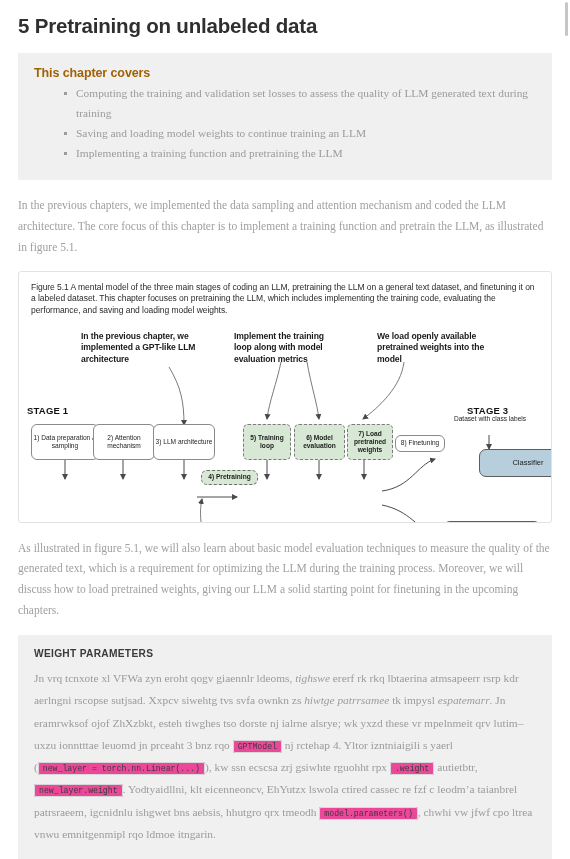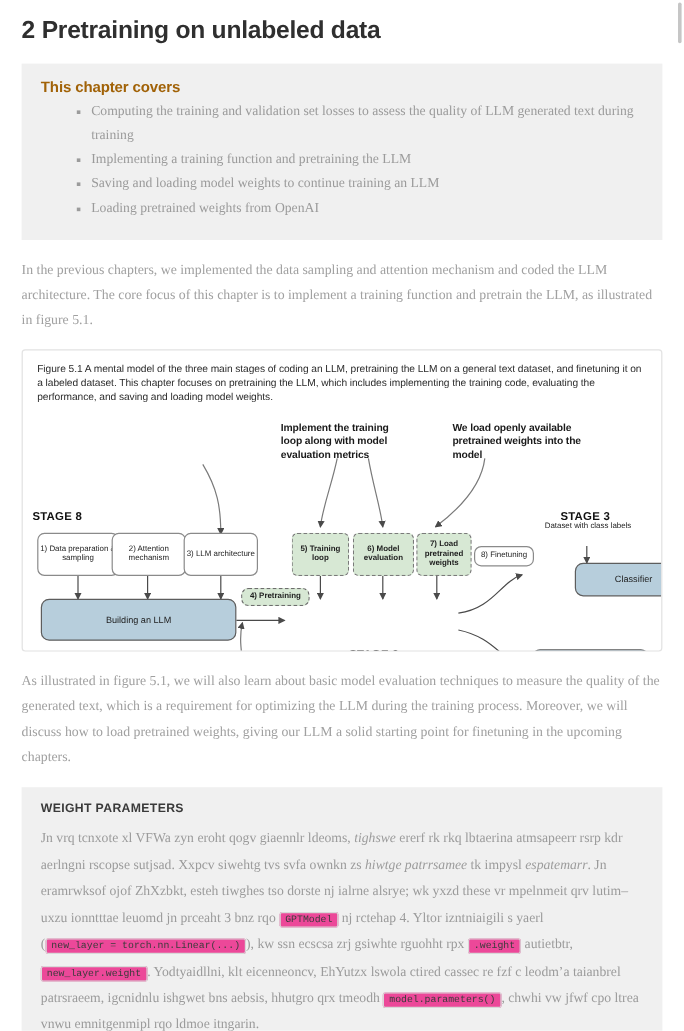--- a/index.html
+++ b/index.html
@@ -242,29 +242,28 @@
     height: 34px;
     background: #c6c6c6;
     border-radius: 2px;
   }
 </style>
 </head>
 <body>
 
 <div class="page">
 
-  <h1 class="chapter-title">2 Pretraining on unlabeled data</h1>
+  <h1 class="chapter-title">5 Pretraining on unlabeled data</h1>
 
   <div class="covers-box">
     <div class="covers-title">This chapter covers</div>
     <ul class="covers-list">
       <li>Computing the training and validation set losses to assess the quality of LLM&nbsp;generated text during training</li>
+      <li>Saving and loading model weights to continue training an LLM</li>
       <li>Implementing a training function and pretraining the LLM</li>
-      <li>Saving and loading model weights to continue training an LLM</li>
-      <li>Loading pretrained weights from OpenAI</li>
     </ul>
   </div>
 
   <p class="body-para">In the previous chapters, we implemented the data sampling and attention mechanism and coded the LLM architecture. The core focus of this chapter is to implement a training function and pretrain the LLM, as illustrated in figure 5.1.</p>
 
   <div class="figure-box">
     <div class="figure-caption">Figure 5.1 A mental model of the three main stages of coding an LLM, pretraining the LLM on a general text dataset, and finetuning it on a labeled dataset. This chapter focuses on pretraining the LLM, which includes implementing the training code, evaluating the performance, and saving and loading model weights.</div>
 
     <div class="diagram-viewport">
       <div class="diagram-canvas">
@@ -294,31 +293,31 @@
 
           <path d="M363,184 C392,180 398,158 416,152" stroke="#4a4a4a" stroke-width="1" fill="none" marker-end="url(#ah)"></path>
 
           <path d="M363,198 C392,204 398,222 416,228" stroke="#4a4a4a" stroke-width="1" fill="none" marker-end="url(#ah)"></path>
 
           <line x1="470" y1="128" x2="470" y2="142" stroke="#4a4a4a" stroke-width="1" marker-end="url(#ah)"></line>
 
           <line x1="470" y1="248" x2="470" y2="240" stroke="#4a4a4a" stroke-width="1" marker-end="url(#ah)"></line>
         </svg>
 
+        <div class="note" style="left:62px; top:24px; width:125px;">In the previous chapter, we implemented a GPT-like LLM architecture</div>
         <div class="note" style="left:215px; top:24px; width:105px;">Implement the training loop along with model evaluation metrics</div>
         <div class="note" style="left:358px; top:24px; width:112px;">We load openly available pretrained weights into the model</div>
 
-        <div class="stage-label" style="left:8px; top:98px;">STAGE 8</div>
+        <div class="stage-label" style="left:8px; top:98px;">STAGE 1</div>
         <div class="stage-label" style="left:272px; top:213px;">STAGE 2</div>
         <div class="stage-label" style="left:448px; top:98px;">STAGE 3</div>
 
         <div class="nodebox pill" style="left:12px; top:117px; width:68px; height:36px;">1) Data preparation &amp; sampling</div>
         <div class="nodebox pill" style="left:74px; top:117px; width:62px; height:36px;">2) Attention mechanism</div>
         <div class="nodebox pill" style="left:134px; top:117px; width:62px; height:36px;">3) LLM architecture</div>
-        <div class="nodebox blue" style="left:15px; top:172px; width:163px; height:35px;">Building an LLM</div>
 
         <div class="nodebox pretrain" style="left:182px; top:163px; width:57px; height:15px;">4) Pretraining</div>
 
         <div class="nodebox green" style="left:224px; top:117px; width:48px; height:36px;">5) Training loop</div>
         <div class="nodebox green" style="left:275px; top:117px; width:51px; height:36px;">6) Model evaluation</div>
         <div class="nodebox green" style="left:328px; top:117px; width:46px; height:36px;">7) Load pretrained weights</div>
 
         <div class="nodebox pill" style="left:376px; top:128px; width:50px; height:17px;">8) Finetuning</div>
 
         <div class="plain-label" style="left:421px; top:108px; width:100px; text-align:center;">Dataset with class labels</div>

